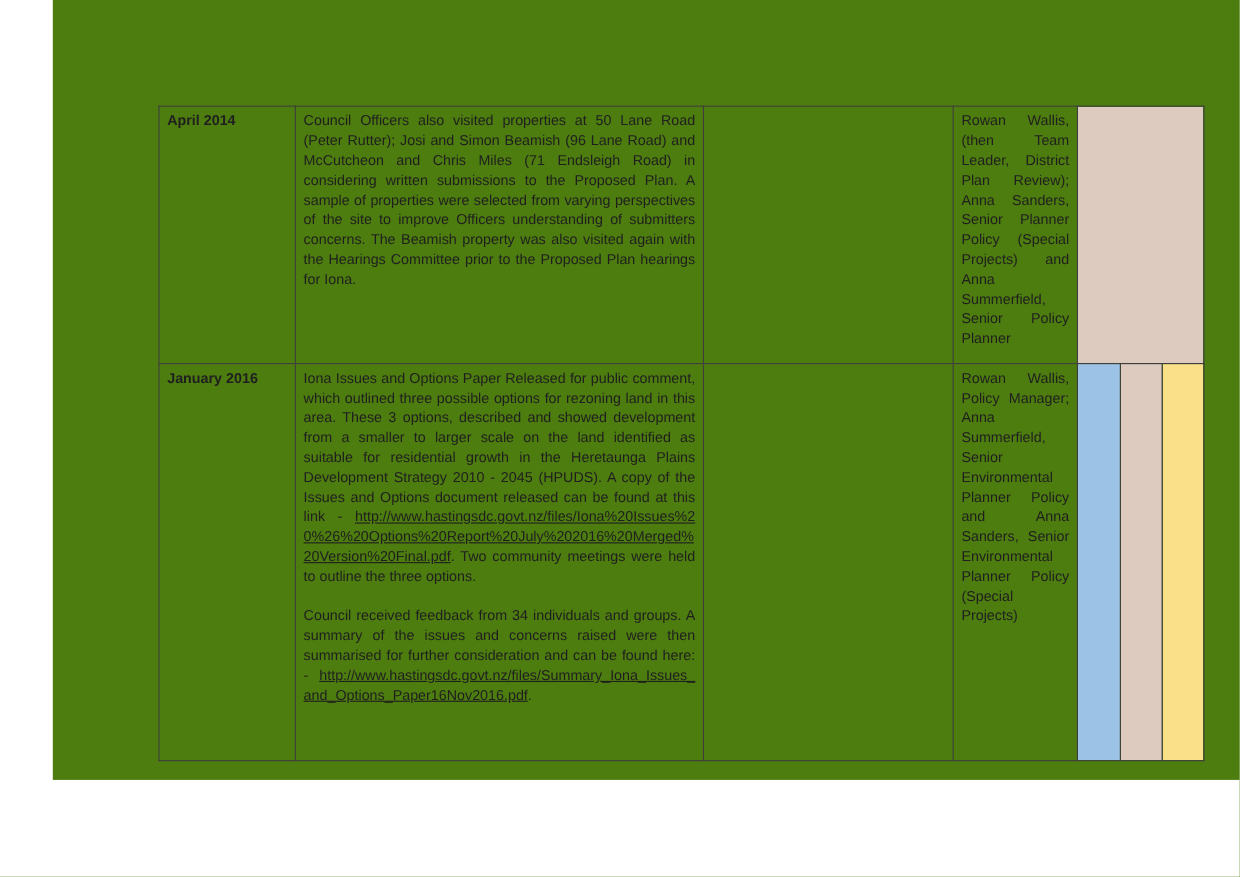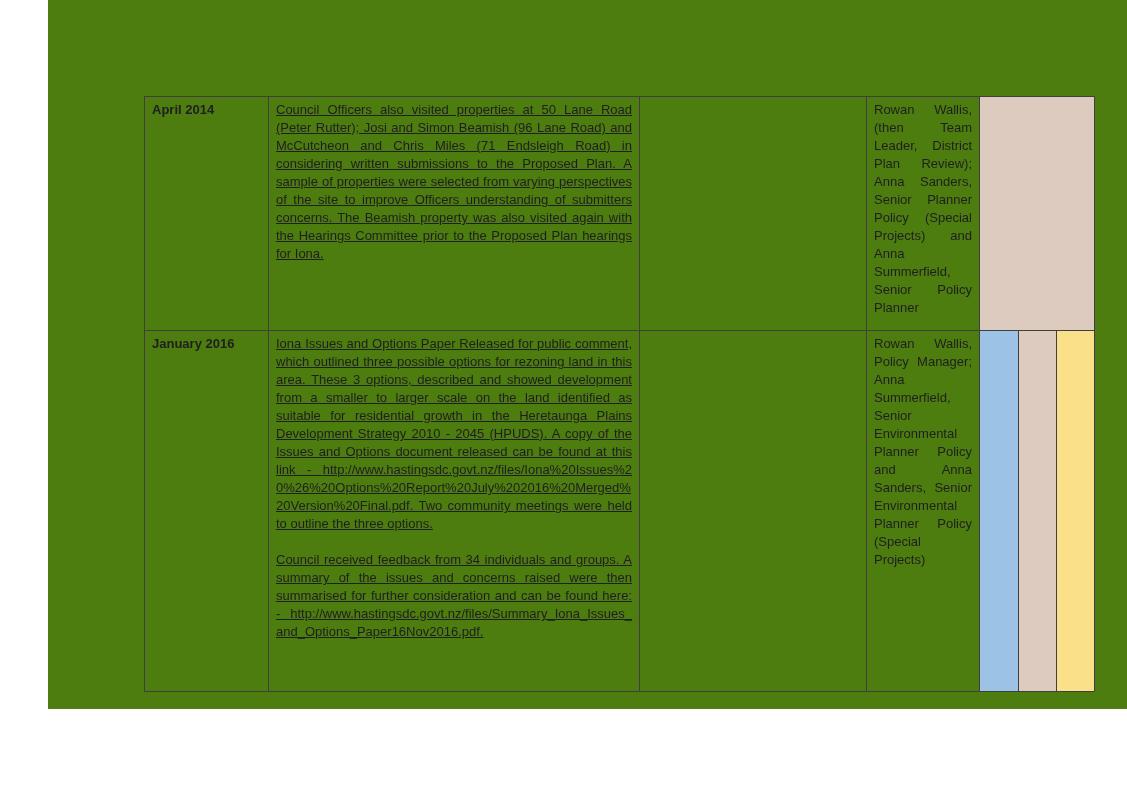--- a/index.html
+++ b/index.html
@@ -39,21 +39,20 @@
     white-space: nowrap;
   }
   td.desc-cell, td.people-cell {
     text-align: justify;
   }
   td.status-cell {
     padding: 0;
   }
   .para {
     margin: 0 0 18px 0;
-    text-decoration: underline;
   }
   .para:last-child {
     margin-bottom: 0;
   }
   a.doc-link {
     color: #1f1f1f;
     text-decoration: underline;
     word-break: break-all;
     cursor: pointer;
   }

